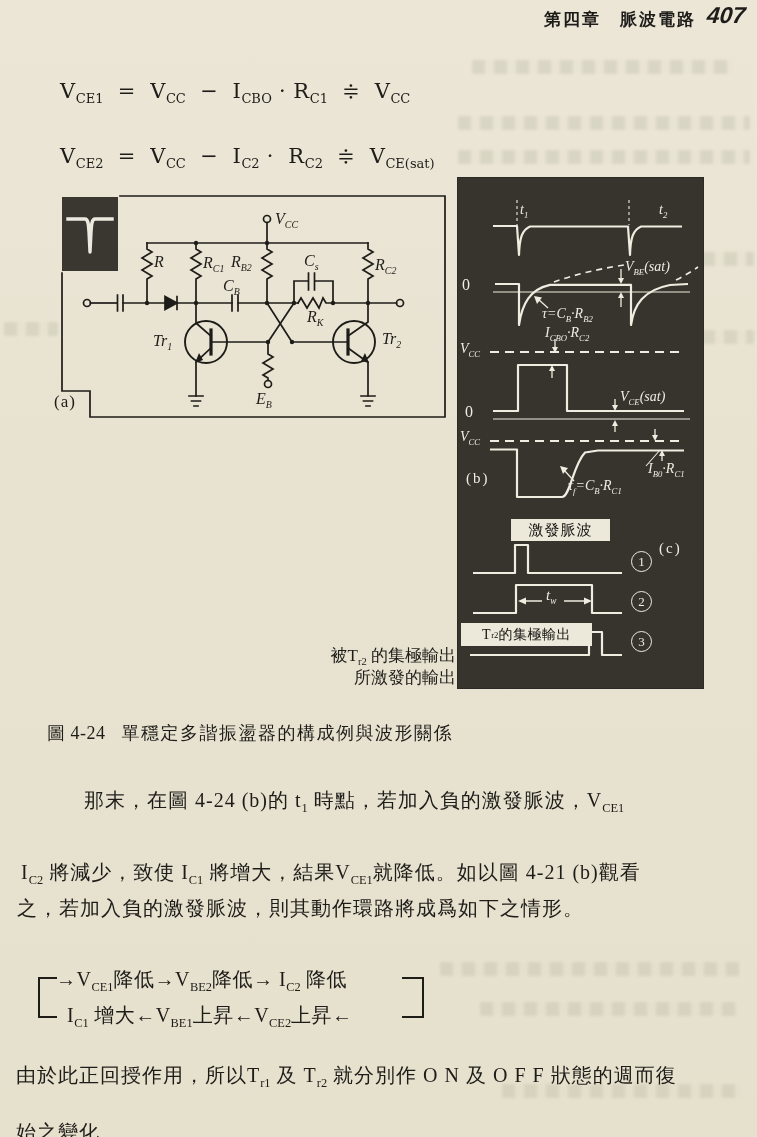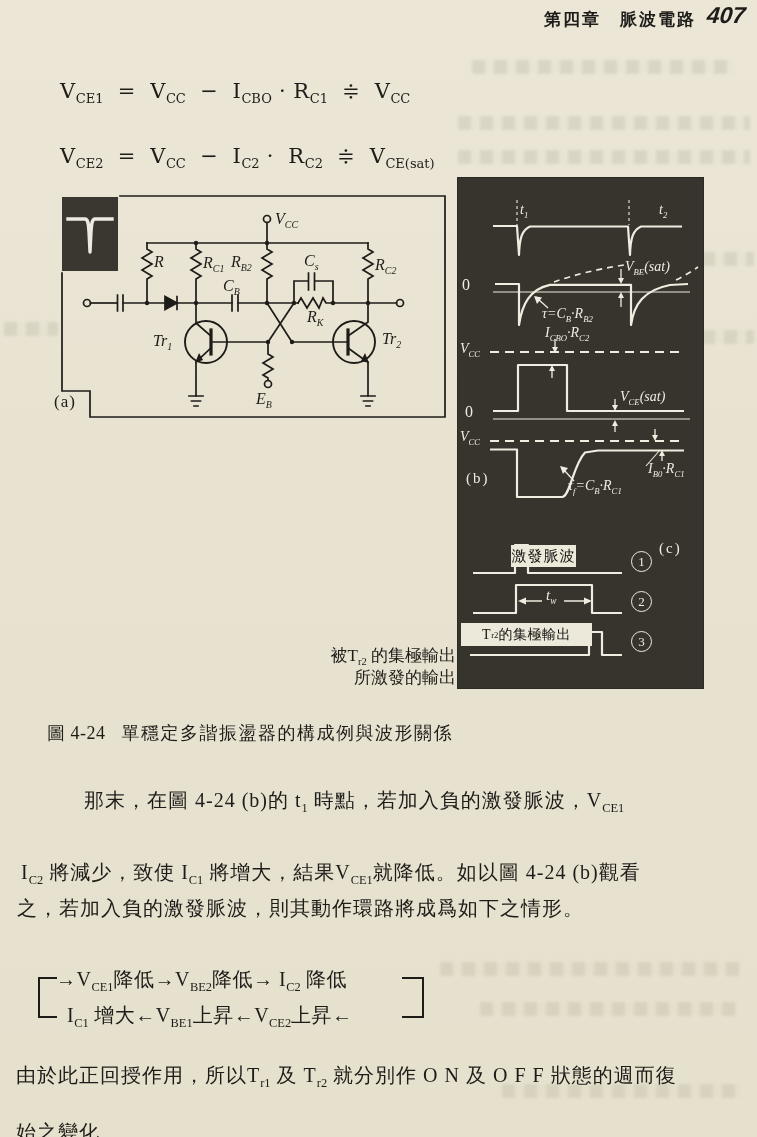--- a/index.html
+++ b/index.html
@@ -205,21 +205,21 @@
     <div class="wf-lbl" style="left:167px;top:82px;"><span>V</span><sub>BE</sub><span>(sat)</span></div>
     <div class="wf-lbl" style="left:84px;top:129px;"><span>τ=C</span><sub>B</sub><span>·R</span><sub>B2</sub></div>
     <div class="wf-lbl" style="left:2px;top:164px;"><span>V</span><sub>CC</sub></div>
     <div class="wf-lbl" style="left:87px;top:148px;"><span>I</span><sub>CBO</sub><span>·R</span><sub>C2</sub></div>
     <div class="wf-lbl" style="left:162px;top:212px;"><span>V</span><sub>CE</sub><span>(sat)</span></div>
     <div class="wf-lbl wf-plain" style="left:7px;top:226px;font-size:16px;">0</div>
     <div class="wf-lbl" style="left:2px;top:252px;"><span>V</span><sub>CC</sub></div>
     <div class="wf-lbl wf-plain" style="left:8px;top:293px;font-size:15px;letter-spacing:2px;">(b)</div>
     <div class="wf-lbl" style="left:110px;top:301px;"><span>τ</span><sub>f</sub><span>=C</span><sub>B</sub><span>·R</span><sub>C1</sub></div>
     <div class="wf-lbl" style="left:179px;top:284px;margin-left:11px;"><span>I</span><sub>B0</sub><span>·R</span><sub>C1</sub></div>
-    <div class="wf-box" style="left:53px;top:341px;width:65px;height:22px;margin-top:26px;">激發脈波</div>
+    <div class="wf-box" style="left:53px;top:341px;width:99px;height:22px;">激發脈波</div>
     <div class="wf-lbl wf-plain" style="left:201px;top:363px;font-size:15px;letter-spacing:2px;">(c)</div>
     <div class="circled" style="left:173px;top:373px;">1</div>
     <div class="wf-lbl" style="left:88px;top:410px;font-size:15px;"><span>t</span><sub>w</sub></div>
     <div class="circled" style="left:173px;top:413px;">2</div>
     <div class="wf-box" style="left:3px;top:445px;width:131px;height:23px;font-size:14px;letter-spacing:.5px;">
         <span>T</span>
         <sub>r2</sub>
         <span> 的集極輸出</span>
       </div>
     <div class="circled" style="left:173px;top:453px;">3</div>
@@ -228,21 +228,21 @@
   <div class="abs side-cap">
     <div><span>被T</span><sub>r2</sub><span> 的集極輸出</span></div>
     <div>所激發的輸出</div>
   </div>
 
   <div class="abs fig-cap">
     <span class="num">圖 4-24</span><span>單穩定多諧振盪器的構成例與波形關係</span>
   </div>
 
   <div class="abs bl" style="left:84px;top:787px;"><span>那末，在圖 4-24 (b)的 t</span><sub>1</sub><span> 時點，若加入負的激發脈波，V</span><sub>CE1</sub></div>
-  <div class="abs bl" style="left:21px;top:859px;"><span>I</span><sub>C2</sub><span> 將減少，致使 I</span><sub>C1</sub><span> 將增大，結果V</span><sub>CE1</sub><span>就降低。如以圖 4-24 (b)觀看</span></div>
+  <div class="abs bl" style="left:21px;top:859px;"><span>I</span><sub>C2</sub><span> 將減少，致使 I</span><sub>C1</sub><span> 將增大，結果V</span><sub>CE1</sub><span>就降低。如以圖 4-21 (b)觀看</span></div>
   <div class="abs bl" style="left:17px;top:895px;"><span>之，若加入負的激發脈波，則其動作環路將成爲如下之情形。</span></div>
 
   <div class="abs bracket bracket-l" style="left:38px;top:977px;"></div>
   <div class="abs bracket bracket-r" style="left:402px;top:977px;width:20px;"></div>
   <div class="abs loop-row" style="left:56px;top:966px;"><span>→V</span><sub>CE1</sub><span>降低→V</span><sub>BE2</sub><span>降低→ I</span><sub>C2</sub><span> 降低</span></div>
   <div class="abs loop-row" style="left:67px;top:1002px;"><span>I</span><sub>C1</sub><span> 增大←V</span><sub>BE1</sub><span>上昇←V</span><sub>CE2</sub><span>上昇←</span></div>
 
   <div class="abs bl" style="left:16px;top:1062px;"><span>由於此正回授作用，所以T</span><sub>r1</sub><span> 及 T</span><sub>r2</sub><span> 就分別作 O N 及 O F F  狀態的週而復</span></div>
   <div class="abs bl" style="left:16px;top:1098px;margin-top:21px;"><span>始之變化。</span></div>
 

